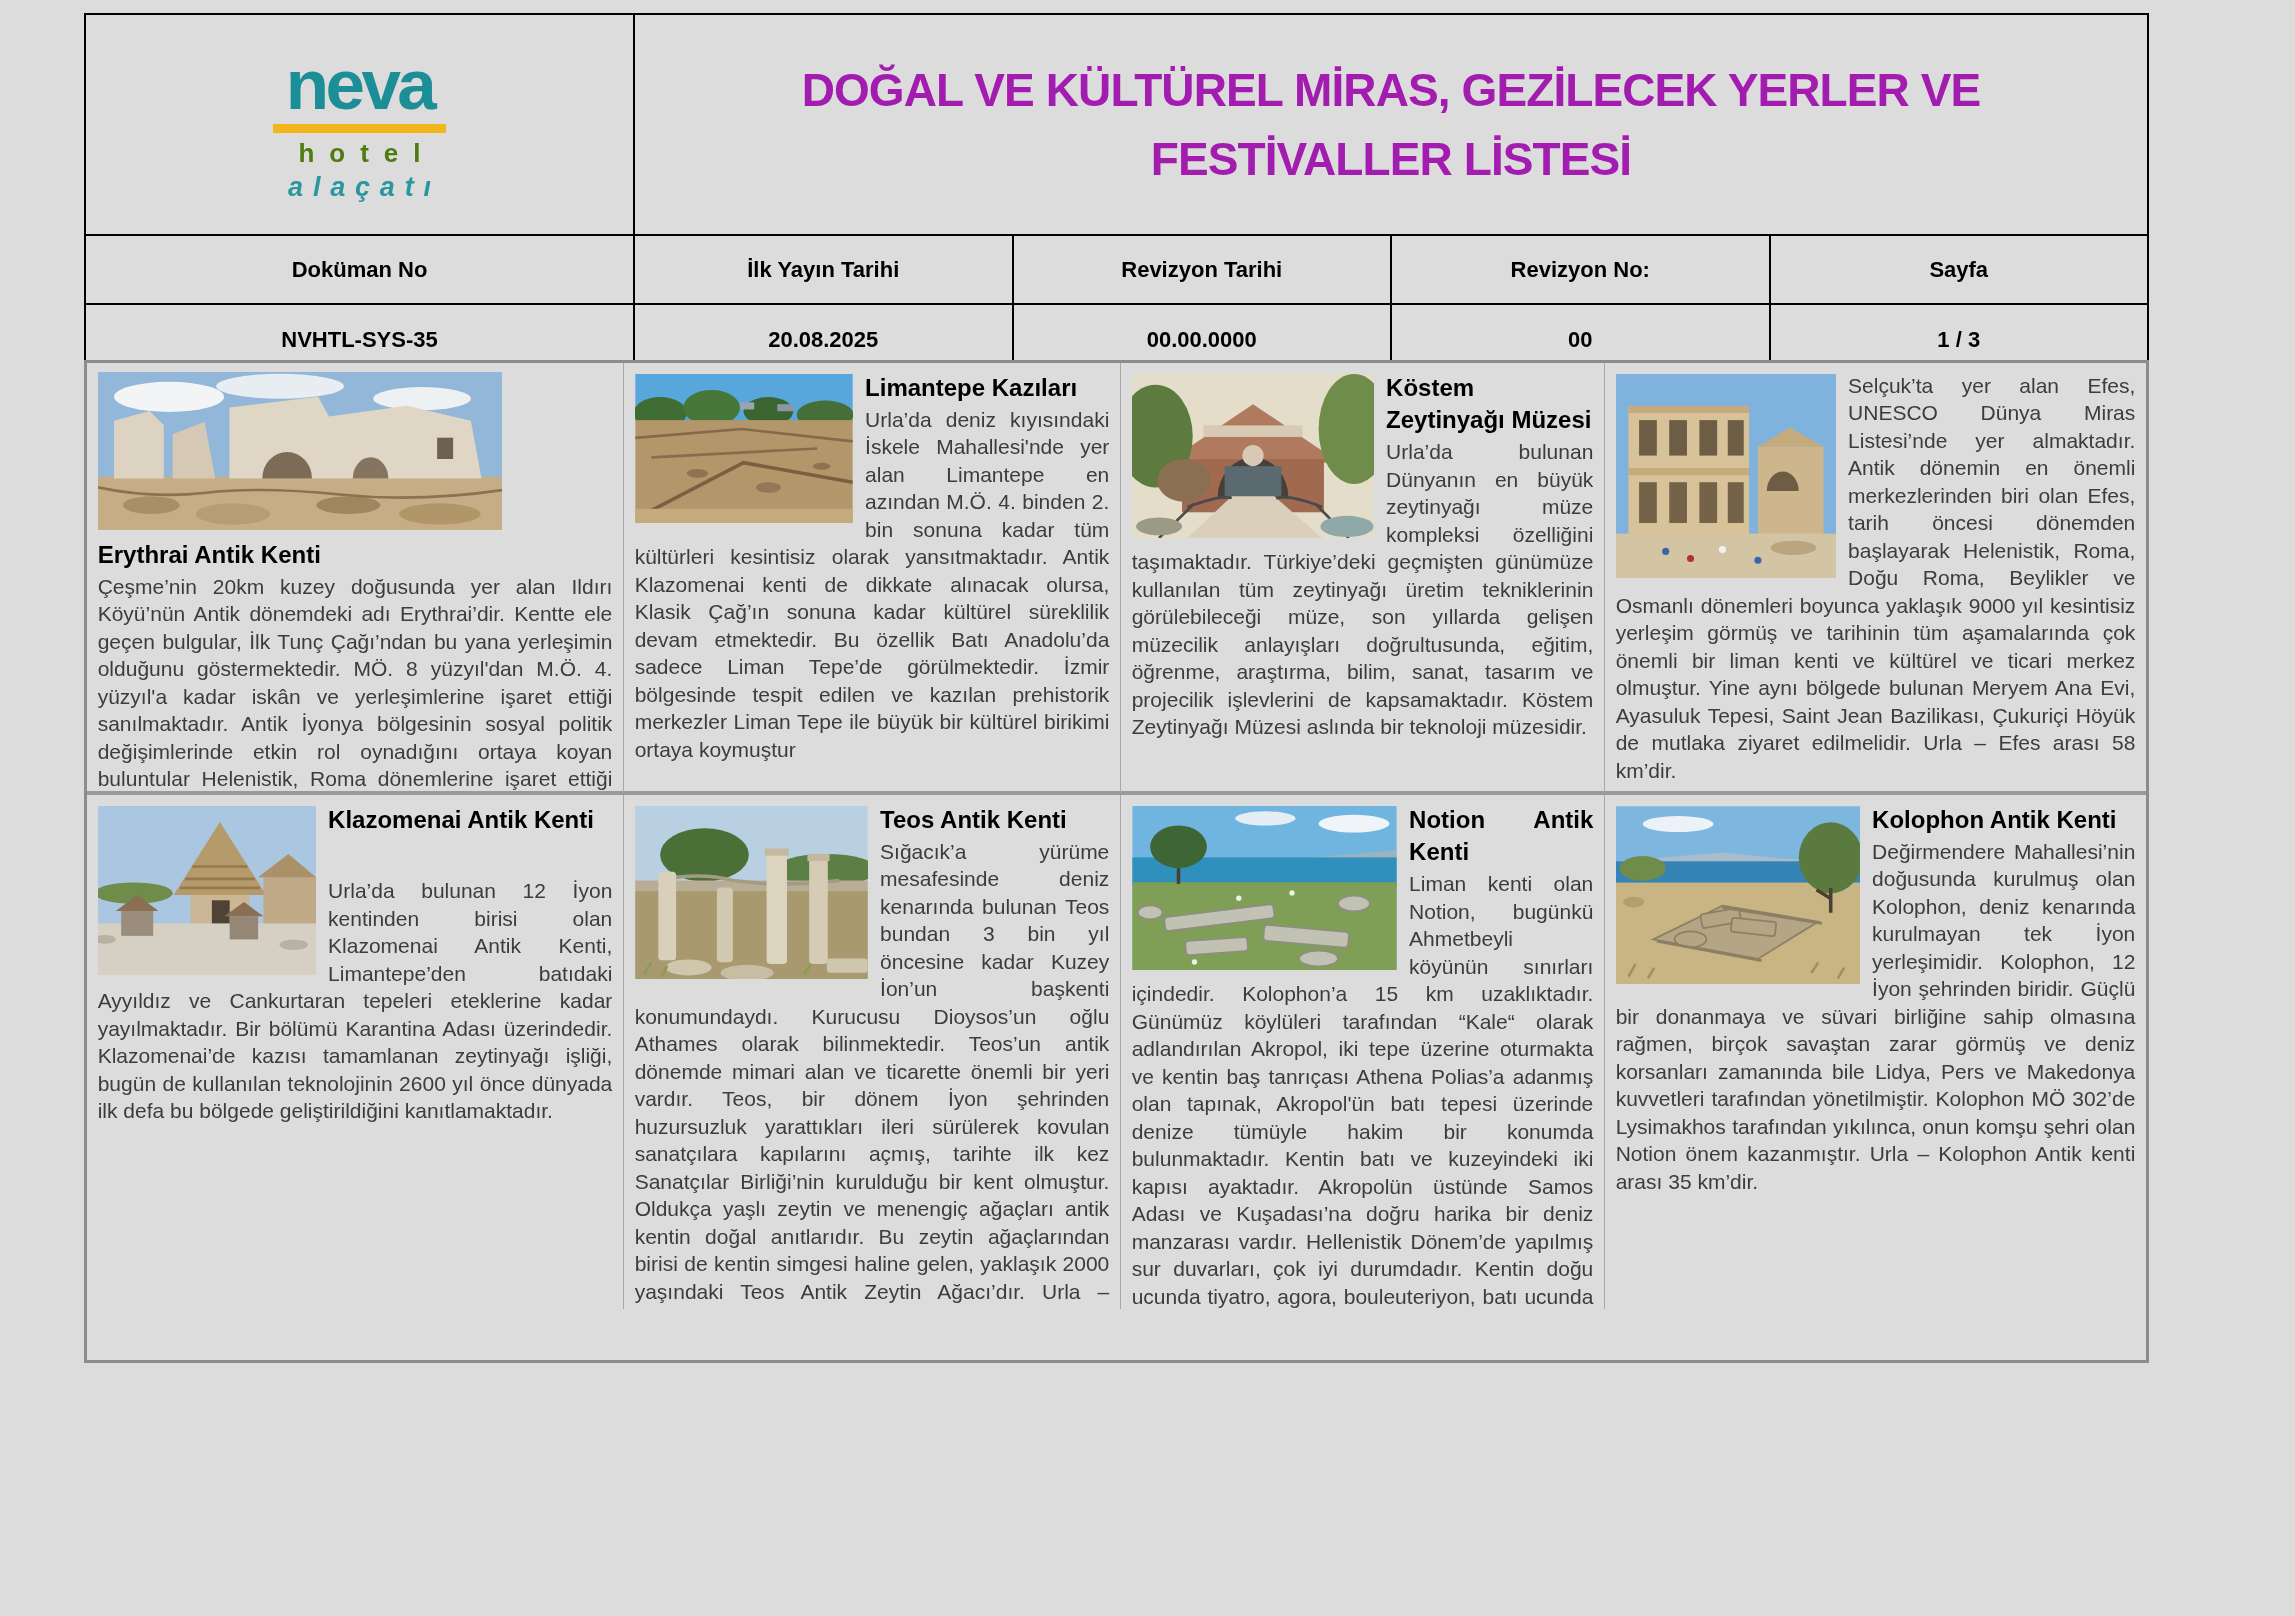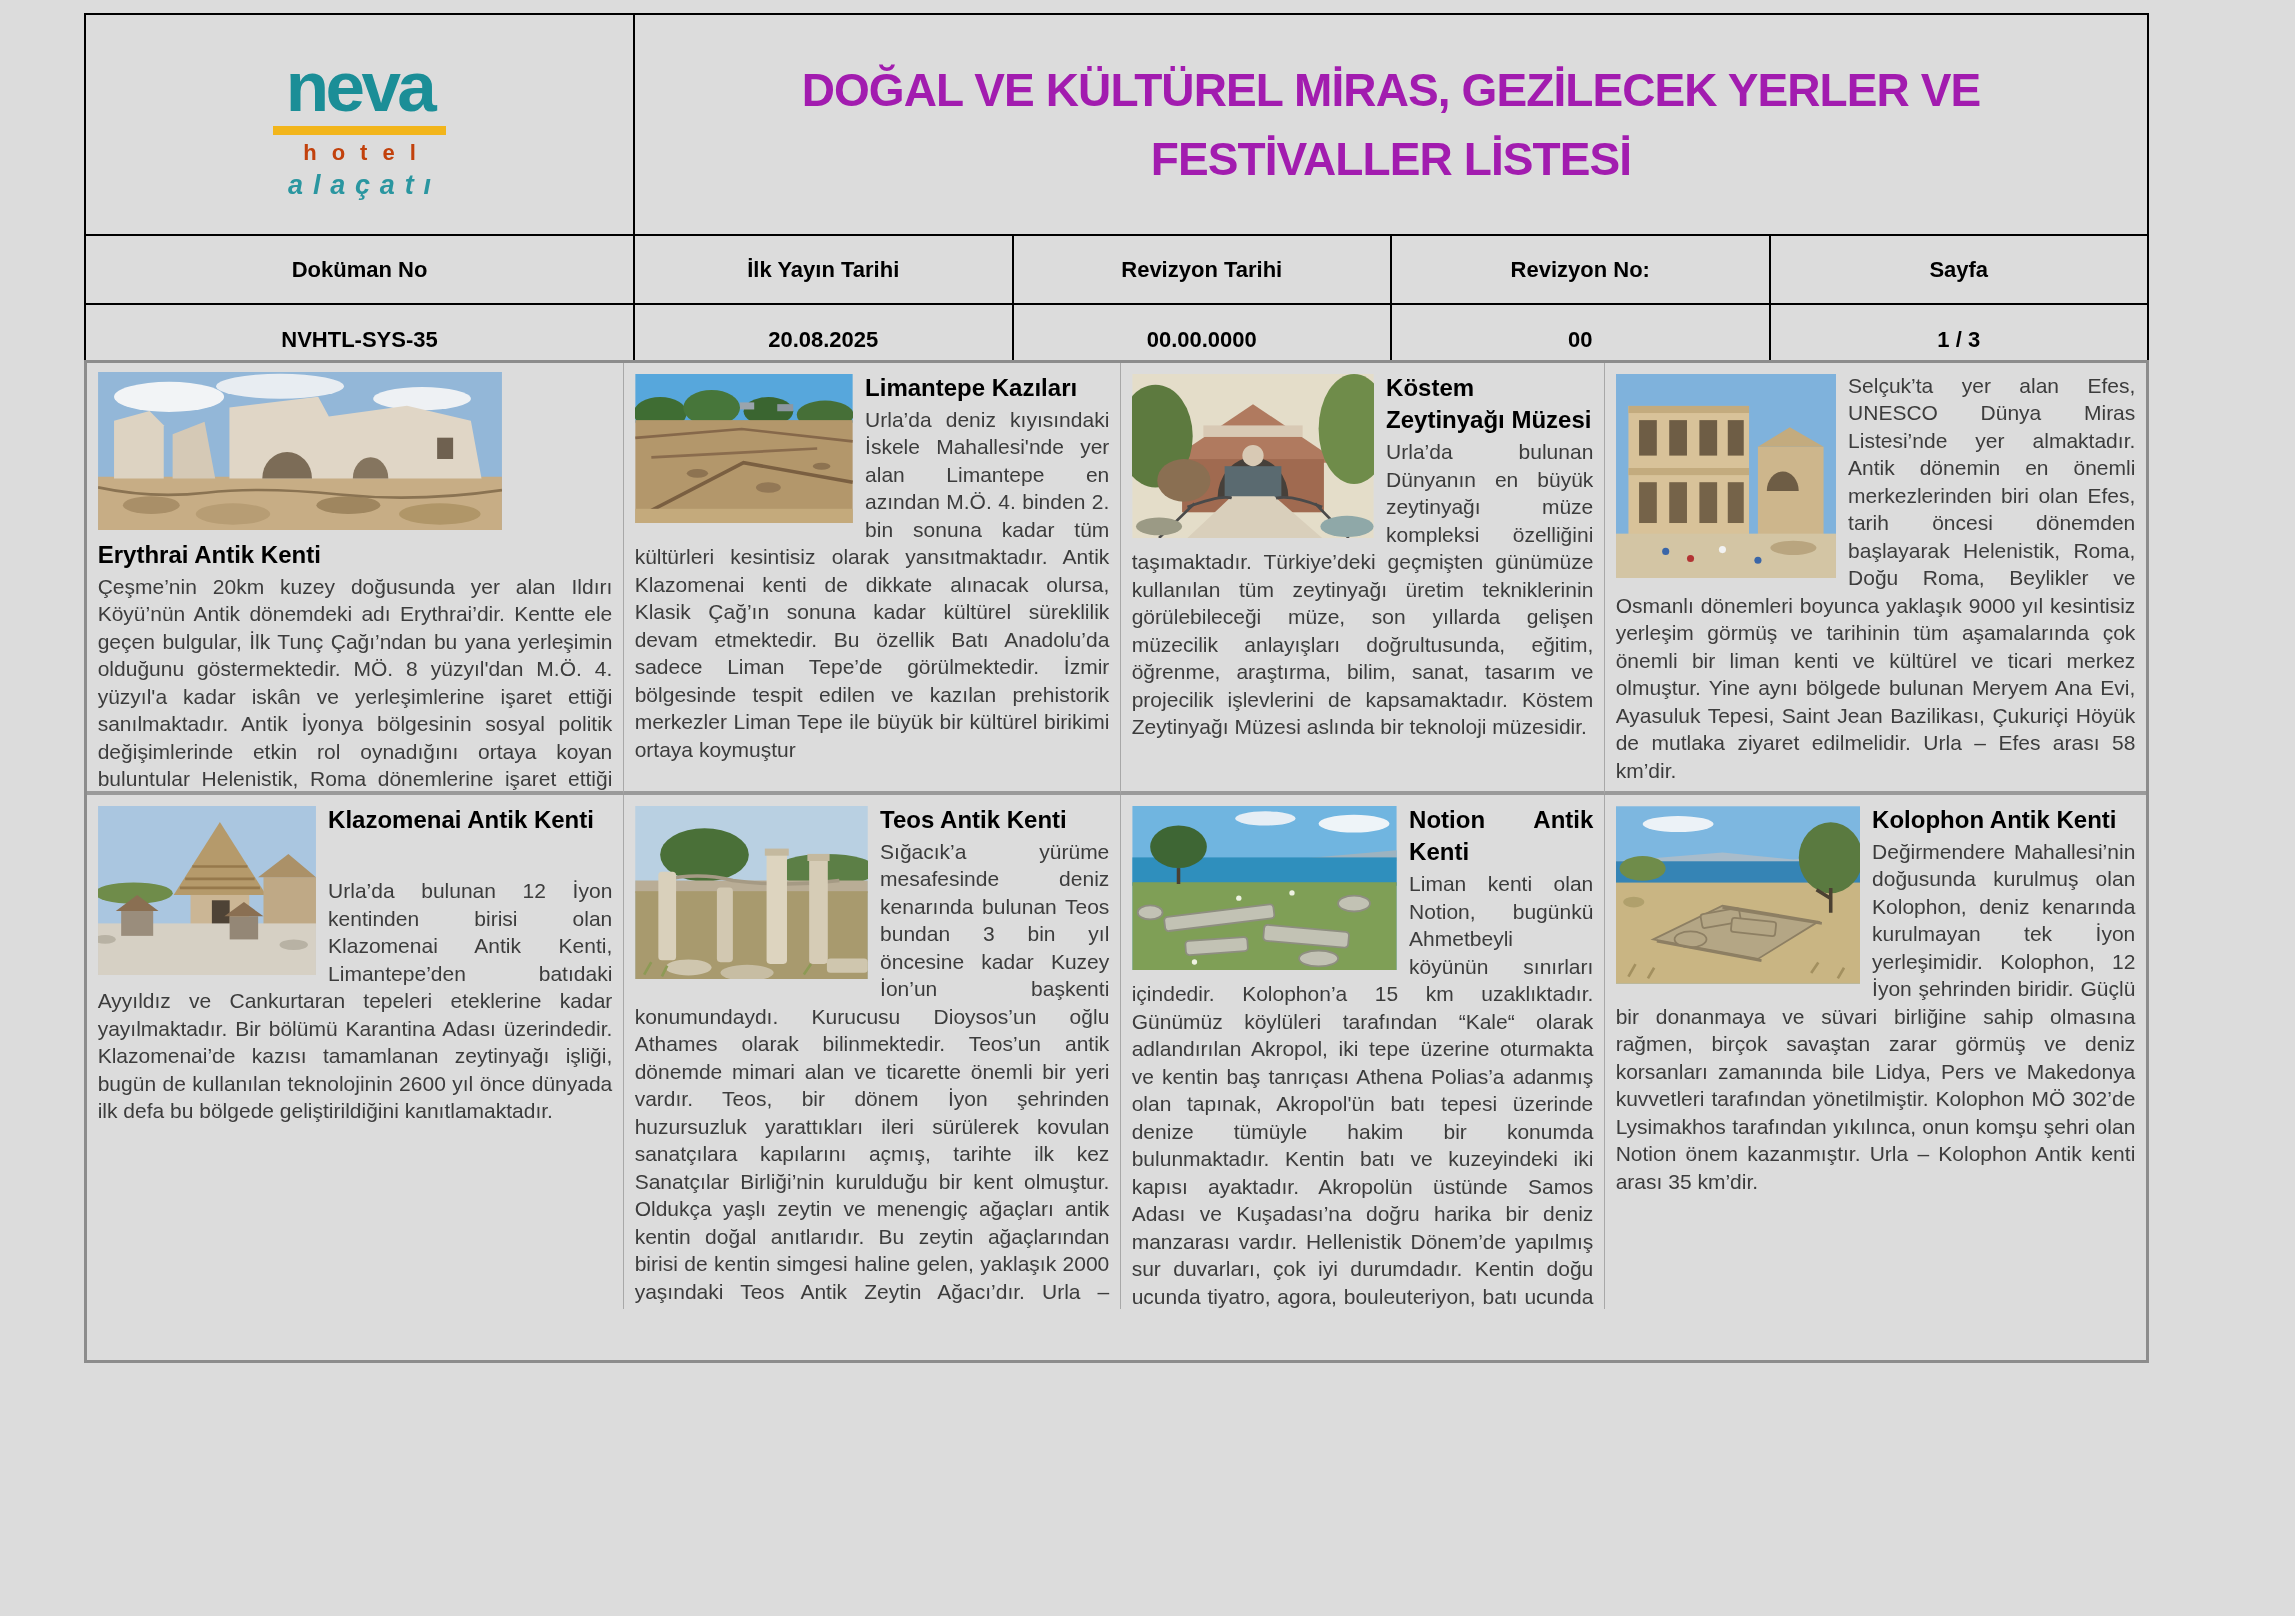--- a/index.html
+++ b/index.html
@@ -25,21 +25,21 @@
     font-size:46px;font-weight:800;letter-spacing:-0.9px;line-height:1.5;
     color:#a21caf;padding:0 53px;
   }
   .meta-h{height:39px;font-size:22px;font-weight:700;}
   .meta-v{height:41px;font-size:22px;font-weight:700;}
   .c1{width:519px;}.c2{width:340px;}.c3{width:397px;}.c4{width:408px;}.c5{width:400px;}
   
   .logo{display:inline-block;text-align:center;line-height:1;}
   .logo-neva{font-size:71px;font-weight:800;letter-spacing:-3.6px;color:#1b8e97;}
   .logo-bar{width:173px;height:9px;background:#f2b51b;margin:3.6px auto 7px auto;}
-  .logo-hotel{font-size:22px;font-weight:700;color:#c2410c;letter-spacing:15px;margin-left:15px;}
+  .logo-hotel{font-size:26px;font-weight:700;color:#4d7c0f;letter-spacing:15px;margin-left:15px;}
   .logo-city{font-size:27px;font-weight:700;font-style:italic;color:#2a96a0;letter-spacing:9.8px;margin-left:9.8px;margin-top:8px;}
   
   .main-box{
     position:absolute;left:84px;top:360px;width:2065px;height:1003px;
     border:3.6px solid #8c8c8c;box-sizing:border-box;background:#dcdcdc;
   }
   .section-bar{
     height:44px;display:flex;align-items:center;justify-content:center;
     border-bottom:6.2px solid #6d6d6d;
   }

